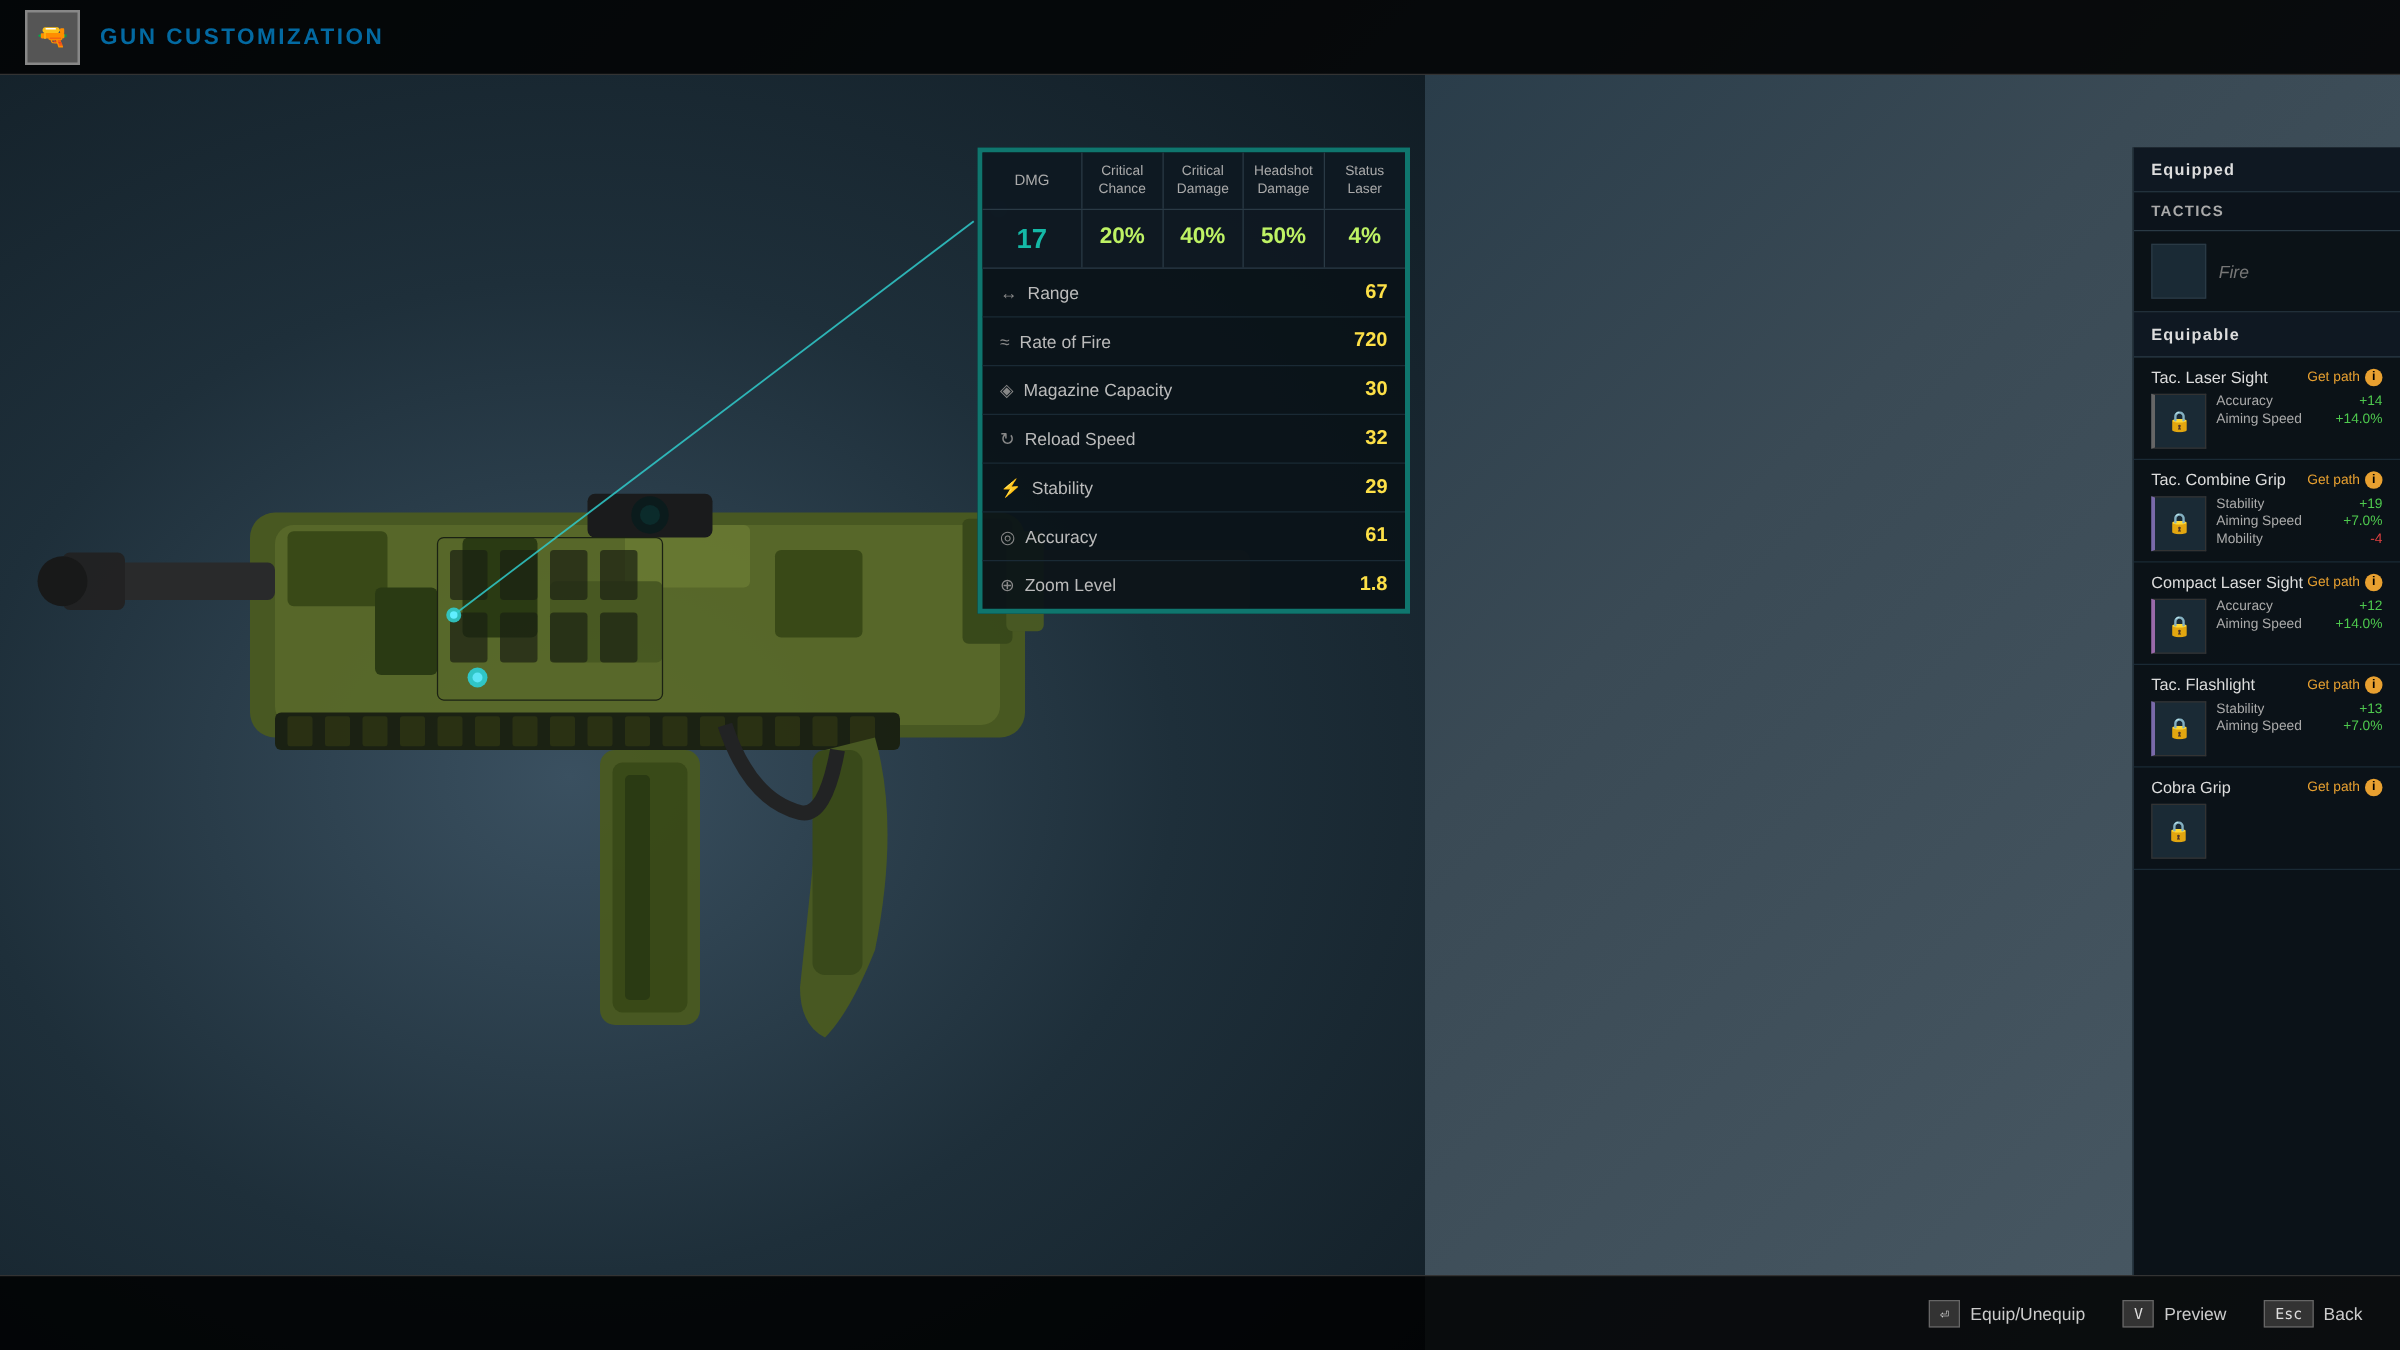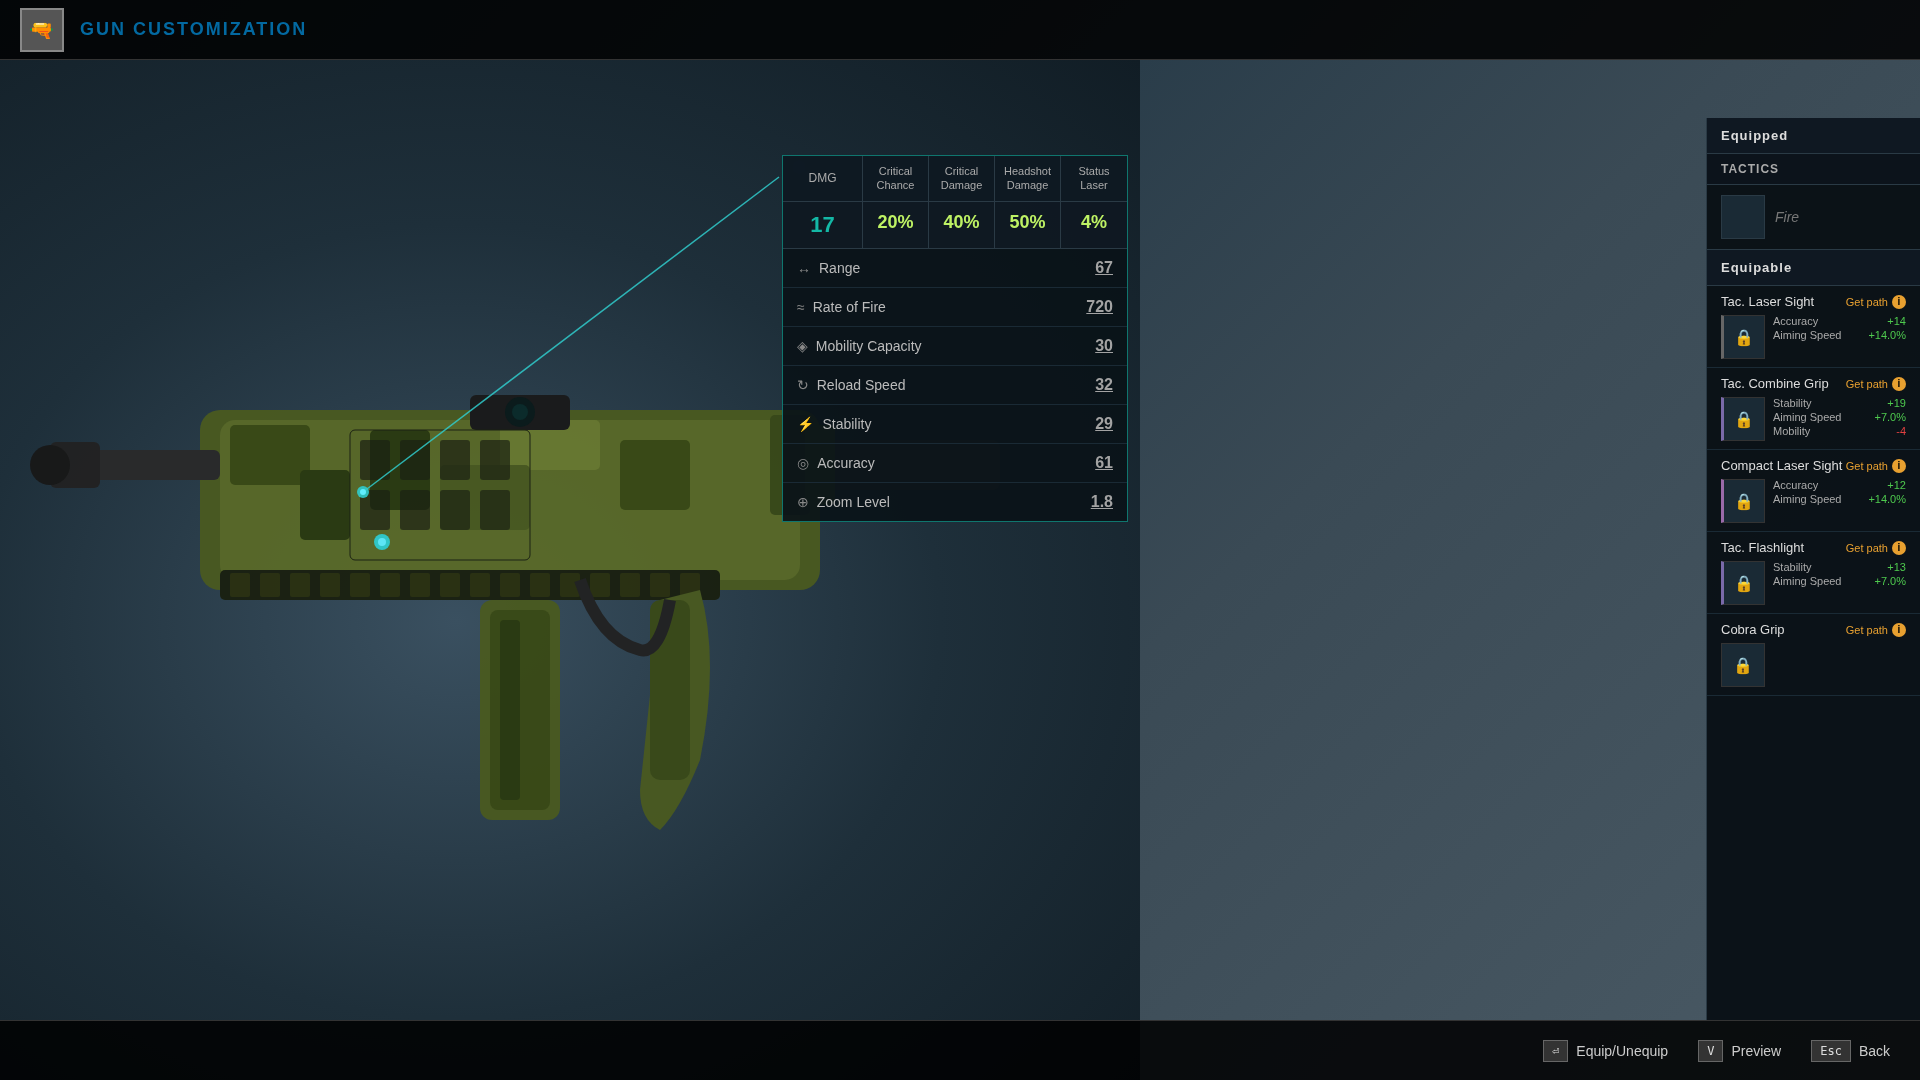--- a/index.html
+++ b/index.html
@@ -49,22 +49,21 @@
       background: radial-gradient(ellipse at 40% 55%, #3a5060 0%, #1e2f3a 50%, #111d25 100%);
     }
 
     
     #stats-panel {
       position: absolute;
       top: 118px;
       left: 782px;
       width: 346px;
       background: rgba(10, 18, 24, 0.92);
-      border: 1px solid #0f766e;
-      margin-top: 37px;
+      border: 4px solid #0f766e;
     }
 
     
     #stats-header {
       display: grid;
       grid-template-columns: 80px 1fr 1fr 1fr 1fr;
       background: rgba(15, 25, 35, 0.95);
       border-bottom: 1px solid #2a3a45;
       font-size: 11px;
       color: #aaa;
@@ -117,22 +116,21 @@
       gap: 8px;
       color: #bbb;
     }
     .stat-icon {
       font-size: 14px;
       color: #888;
     }
     .stat-value {
       font-weight: bold;
       font-size: 16px;
-      color: #a3a3a3;
-      text-decoration: underline;
+      color: #fde047;
     }
 
     
     #right-panel {
       position: absolute;
       top: 118px;
       right: 0;
       width: 214px;
       height: calc(100% - 118px - 60px);
       background: rgba(8, 15, 20, 0.95);
@@ -418,21 +416,21 @@
       <div class="stat-row">
     <span class="stat-label">
       <span class="stat-icon">≈</span>
       <span>Rate of Fire</span>
     </span>
     <span class="stat-value">720</span>
   </div>
       <div class="stat-row">
     <span class="stat-label">
       <span class="stat-icon">◈</span>
-      <span>Mobility Capacity</span>
+      <span>Magazine Capacity</span>
     </span>
     <span class="stat-value">30</span>
   </div>
       <div class="stat-row">
     <span class="stat-label">
       <span class="stat-icon">↻</span>
       <span>Reload Speed</span>
     </span>
     <span class="stat-value">32</span>
   </div>

